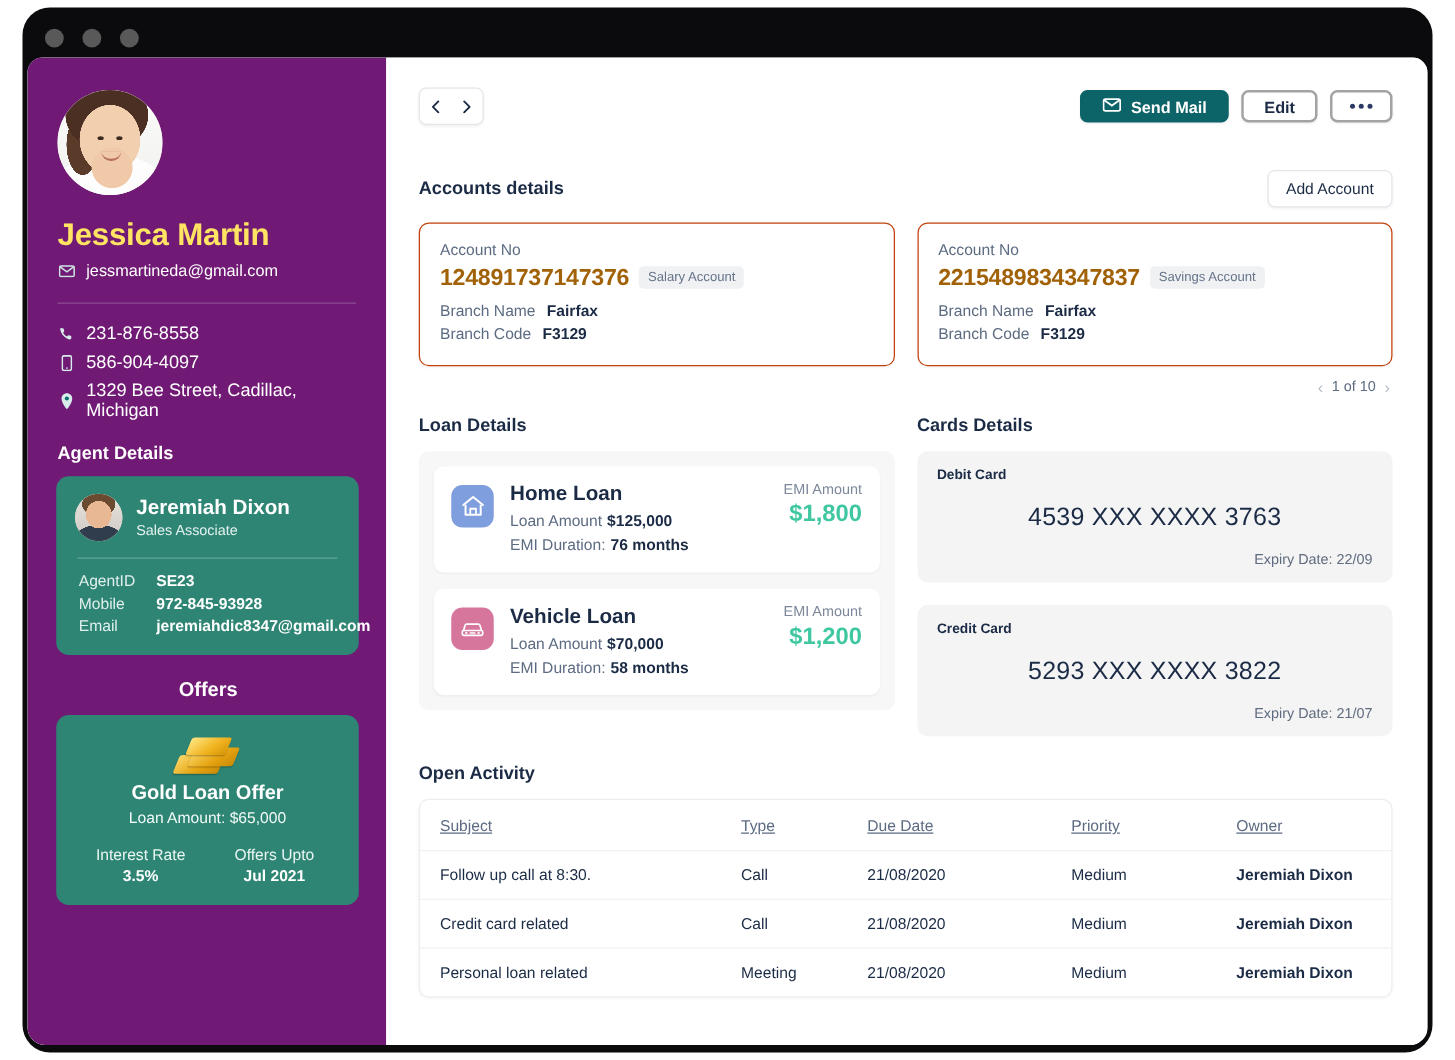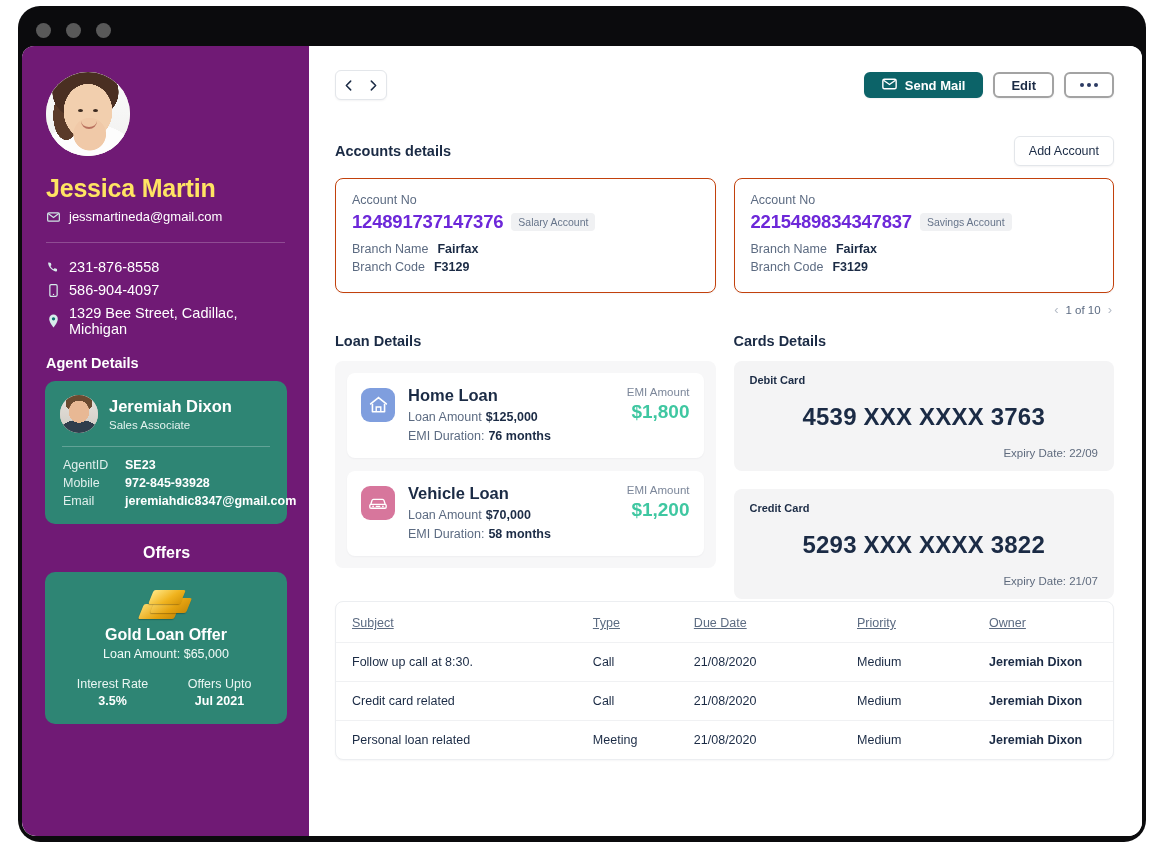--- a/index.html
+++ b/index.html
@@ -234,21 +234,21 @@
   .acct-row { display: flex; gap: 18px; }
   .acct-card {
     flex: 1;
     border: 1px solid #c2410c; border-radius: 8px;
     background: #ffffff;
     padding: 14px 16px 18px 16px;
     box-shadow: 0 1px 2px rgba(16,24,40,0.04);
   }
   .acct-label { font-size: 12.5px; color: #5c6b82; margin-bottom: 4px; }
   .acct-num-line { display: flex; align-items: center; gap: 8px; margin-bottom: 9px; }
-  .acct-num { font-size: 18.5px; font-weight: bold; color: #6d28d9; letter-spacing: -0.2px; text-align: center; }
+  .acct-num { font-size: 18.5px; font-weight: bold; color: #a16207; letter-spacing: -0.2px; text-align: center; }
   .pill {
     background: #f0f1f3; color: #66748a;
     border-radius: 4px; font-size: 10.5px;
     padding: 3px 7px;
   }
   .acct-kv { display: flex; gap: 9px; font-size: 12.5px; margin-top: 4px; }
   .acct-kv .k { color: #5c6b82; }
   .acct-kv .v { color: #1b2b45; font-weight: bold; }
 
   .pager {
@@ -287,21 +287,21 @@
   .emi-lbl { font-size: 11.5px; color: #7c879a; }
   .emi-val { font-size: 19px; font-weight: bold; color: #3fc7a1; margin-top: 3px; }
 
   .card-box {
     background: #f4f4f5; border-radius: 8px;
     padding: 13px 16px 12px 16px;
   }
   .card-box + .card-box { margin-top: 18px; }
   .card-type { font-size: 11px; font-weight: bold; color: #1b2b45; }
   .card-num {
-    text-align: center; font-size: 24px; font-weight: bold;
+    text-align: center; font-size: 20px; font-weight: normal;
     color: #1b2b45; margin: 17px 0 16px 0; letter-spacing: 0.2px;
   }
   .card-exp { text-align: right; font-size: 11.5px; color: #5f6b7e; }
 
   .act-table {
     border: 1px solid #eceef1; border-radius: 8px;
     background: #fff; margin-top: 2px;
     box-shadow: 0 1px 2px rgba(16,24,40,0.04);
     overflow: hidden;
   }
@@ -581,20 +581,21 @@
           </div>
 
           <div class="card-box">
             <div class="card-type">Credit Card</div>
             <div class="card-num">5293 XXX XXXX 3822</div>
             <div class="card-exp">Expiry Date: 21/07</div>
           </div>
         </div>
       </div>
 
+      <div class="h-title" style="margin:22px 0 12px 0">Open Activity</div>
 
       <div class="act-table">
         <table>
           <thead>
             <tr>
               <th class="c-subject">Subject</th>
               <th class="c-type">Type</th>
               <th class="c-due">Due Date</th>
               <th class="c-prio">Priority</th>
               <th>Owner</th>

